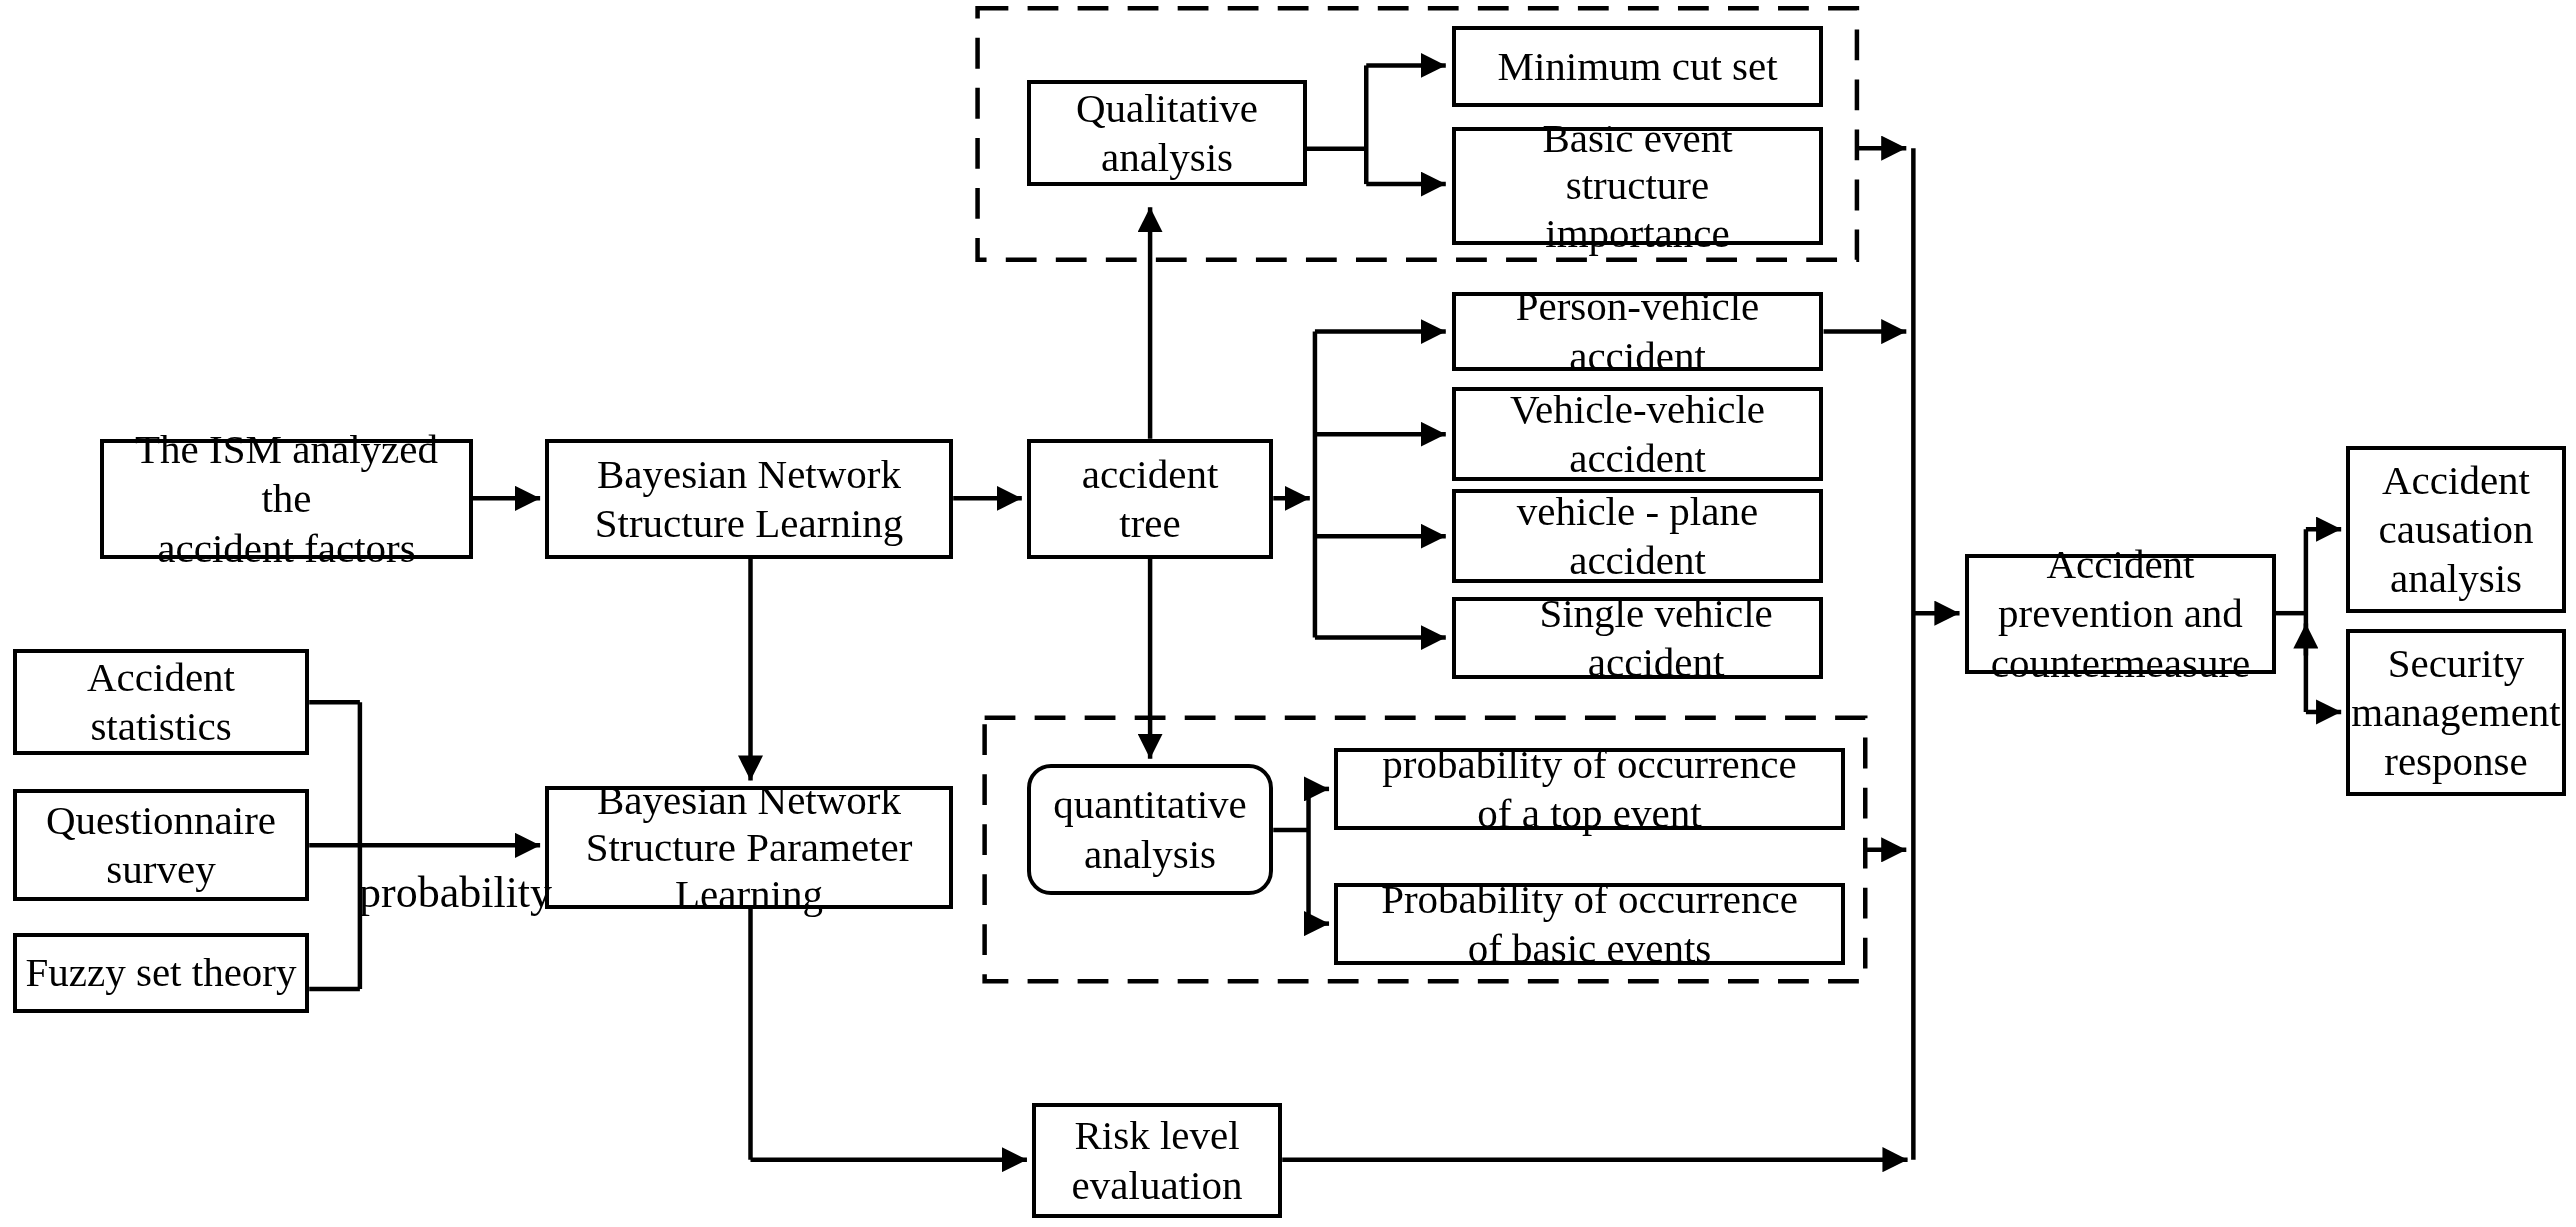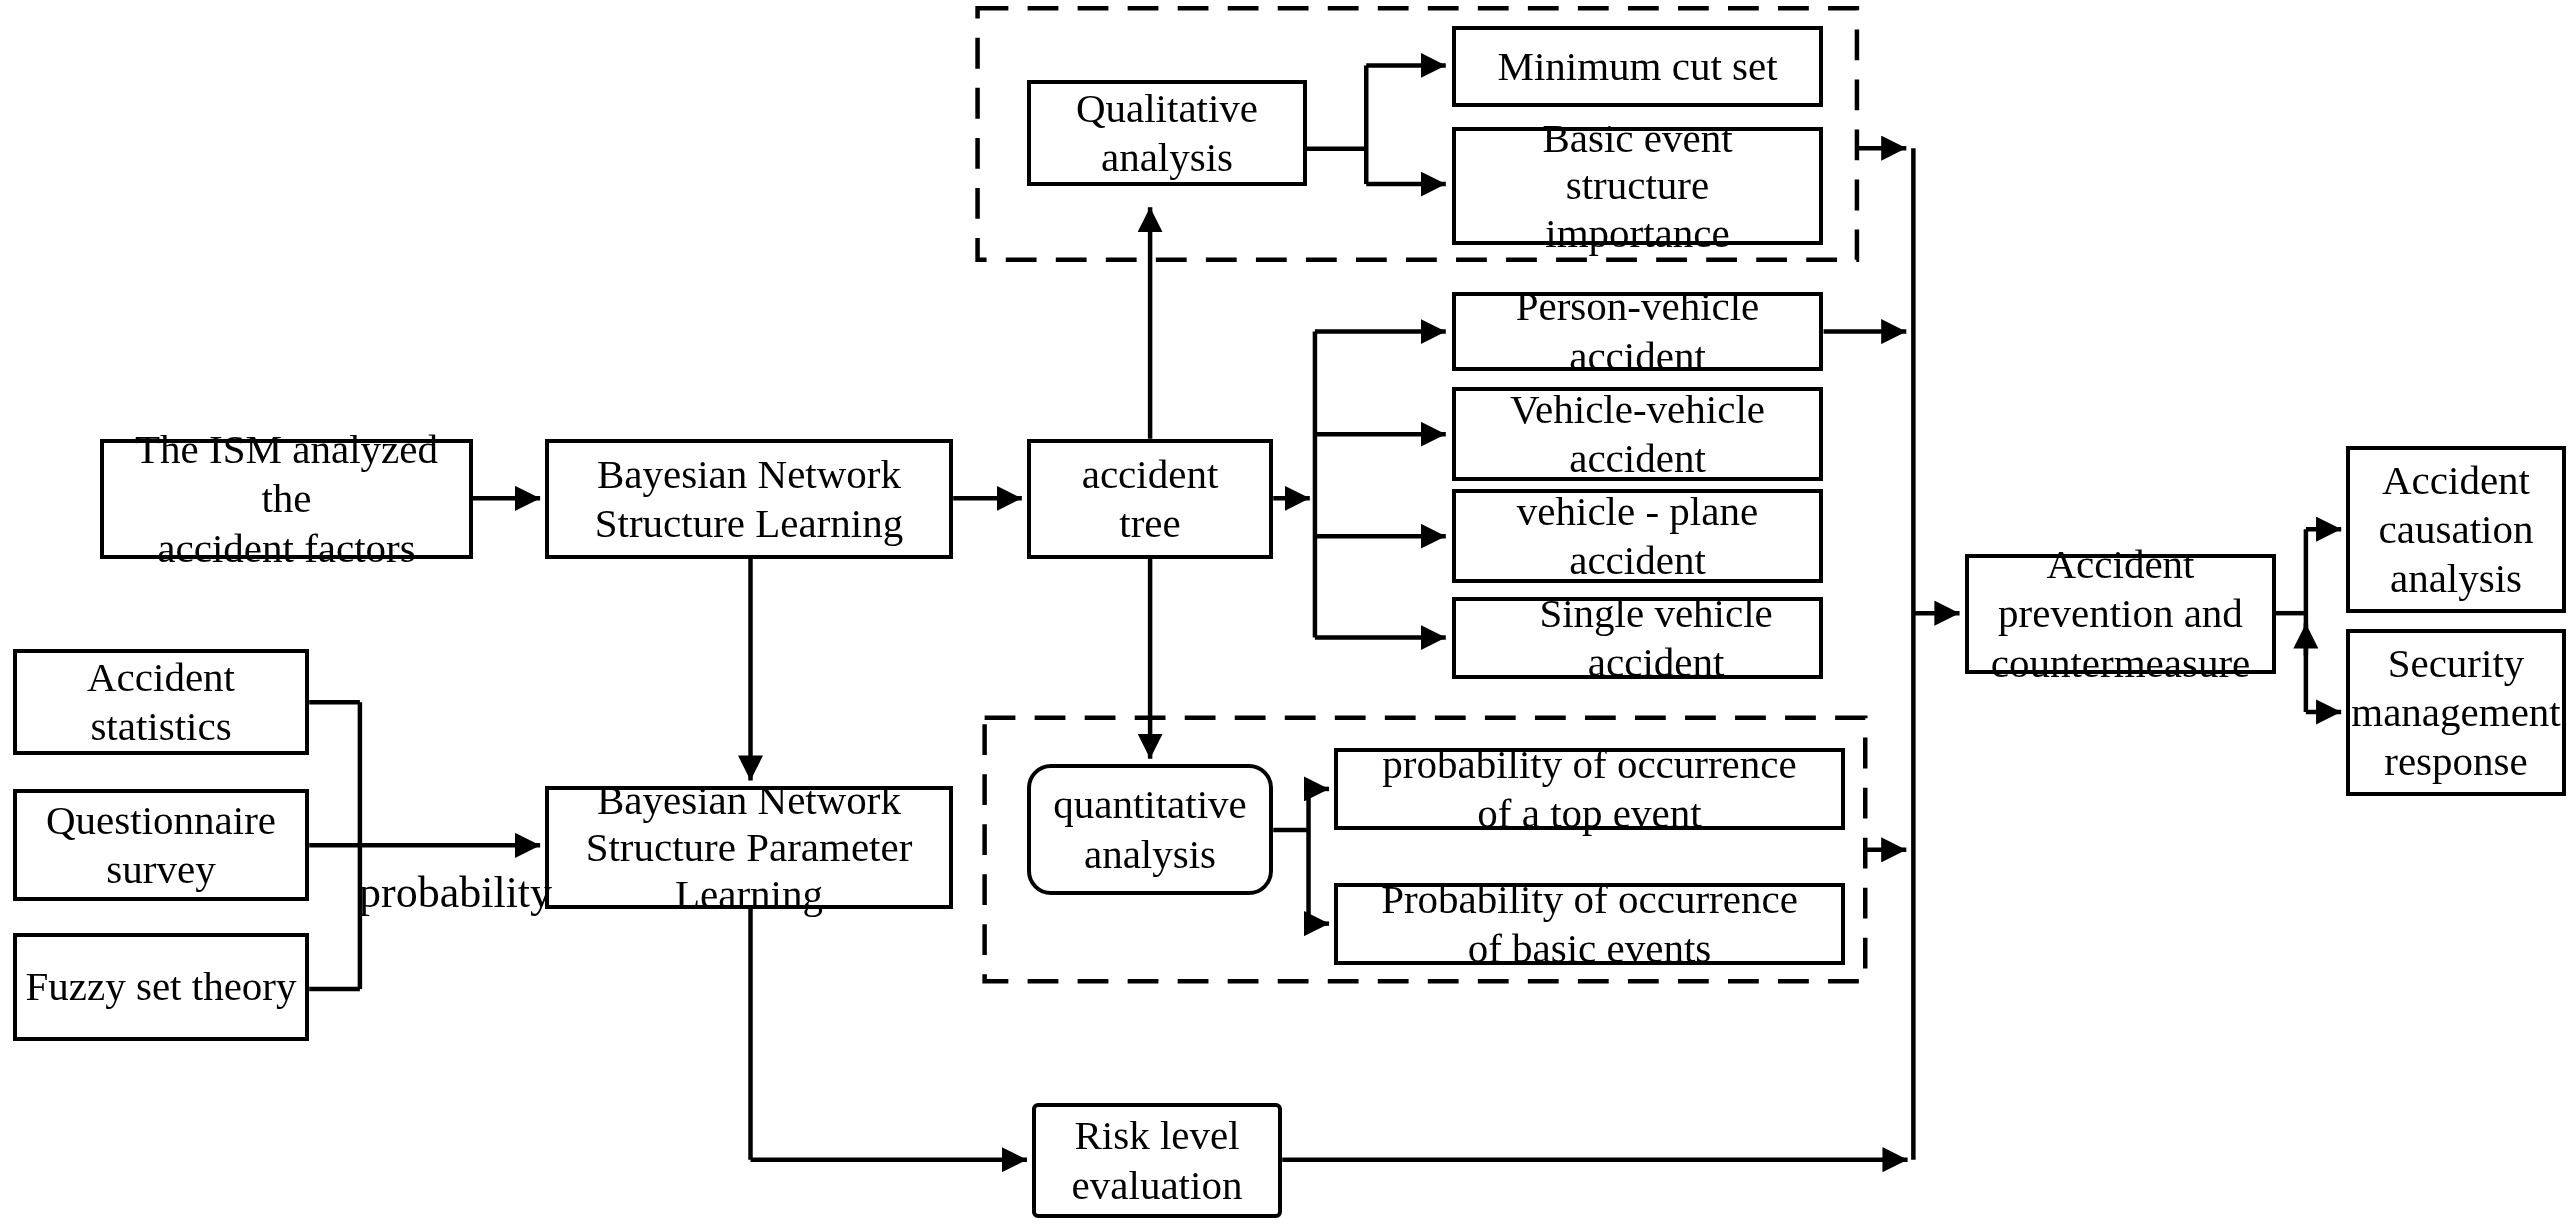--- a/index.html
+++ b/index.html
@@ -33,29 +33,29 @@
   #n-tree       {left:1027px; top:439px;  width:246px; height:120px;}
   #n-qual       {left:1027px; top:80px;  width:280px; height:106px;}
   #n-mincut     {left:1452px; top:26px;   width:371px; height:81px;}
   #n-basicevt   {left:1452px; top:127px;  width:371px; height:118px; line-height:1.15;}
   #n-person     {left:1452px; top:292px;  width:371px; height:79px;font-family:Liberation Serif, serif;}
   #n-vehveh     {left:1452px; top:387px;  width:371px; height:94px;}
   #n-vehplane   {left:1452px; top:489px;  width:371px; height:94px;}
   #n-single     {left:1452px; top:597px;  width:371px; height:82px;padding-left:41px;}
   #n-stats      {left:13px;   top:649px; width:296px; height:106px;}
   #n-quest      {left:13px;   top:789px; width:296px; height:112px;}
-  #n-fuzzy      {left:13px;   top:933px; width:296px; height:108px;}
+  #n-fuzzy      {left:13px;   top:933px; width:296px; height:80px;}
   #n-bnspl      {left:545px;  top:786px; width:408px; height:123px; line-height:1.15;}
   #n-quant      {left:1027px; top:764px; width:246px; height:131px;border-radius:24px;}
   #n-topevent   {left:1334px; top:748px; width:511px; height:82px;}
   #n-basicprob  {left:1334px; top:883px; width:511px; height:82px;}
   #n-prevention {left:1965px; top:554px;  width:311px; height:120px;}
   #n-causation  {left:2346px; top:446px;  width:220px; height:167px;}
   #n-security   {left:2346px; top:629px;  width:220px; height:167px;}
-  #n-risk       {left:1032px; top:1103px; width:250px; height:115px;border-radius:6px;}
+  #n-risk       {left:1032px; top:1103px; width:250px; height:115px;}
   #lbl-probability{left:359px; top:867px;}
 </style>
 </head>
 <body>
 
 <div id="canvas">
 
   <svg id="wires" viewBox="0 0 4016 1913" xmlns="http://www.w3.org/2000/svg">
     <defs>
       <marker id="ah" viewBox="0 0 10 10" refX="10" refY="5" markerWidth="5.6" markerHeight="5.6" orient="auto-start-reverse">

